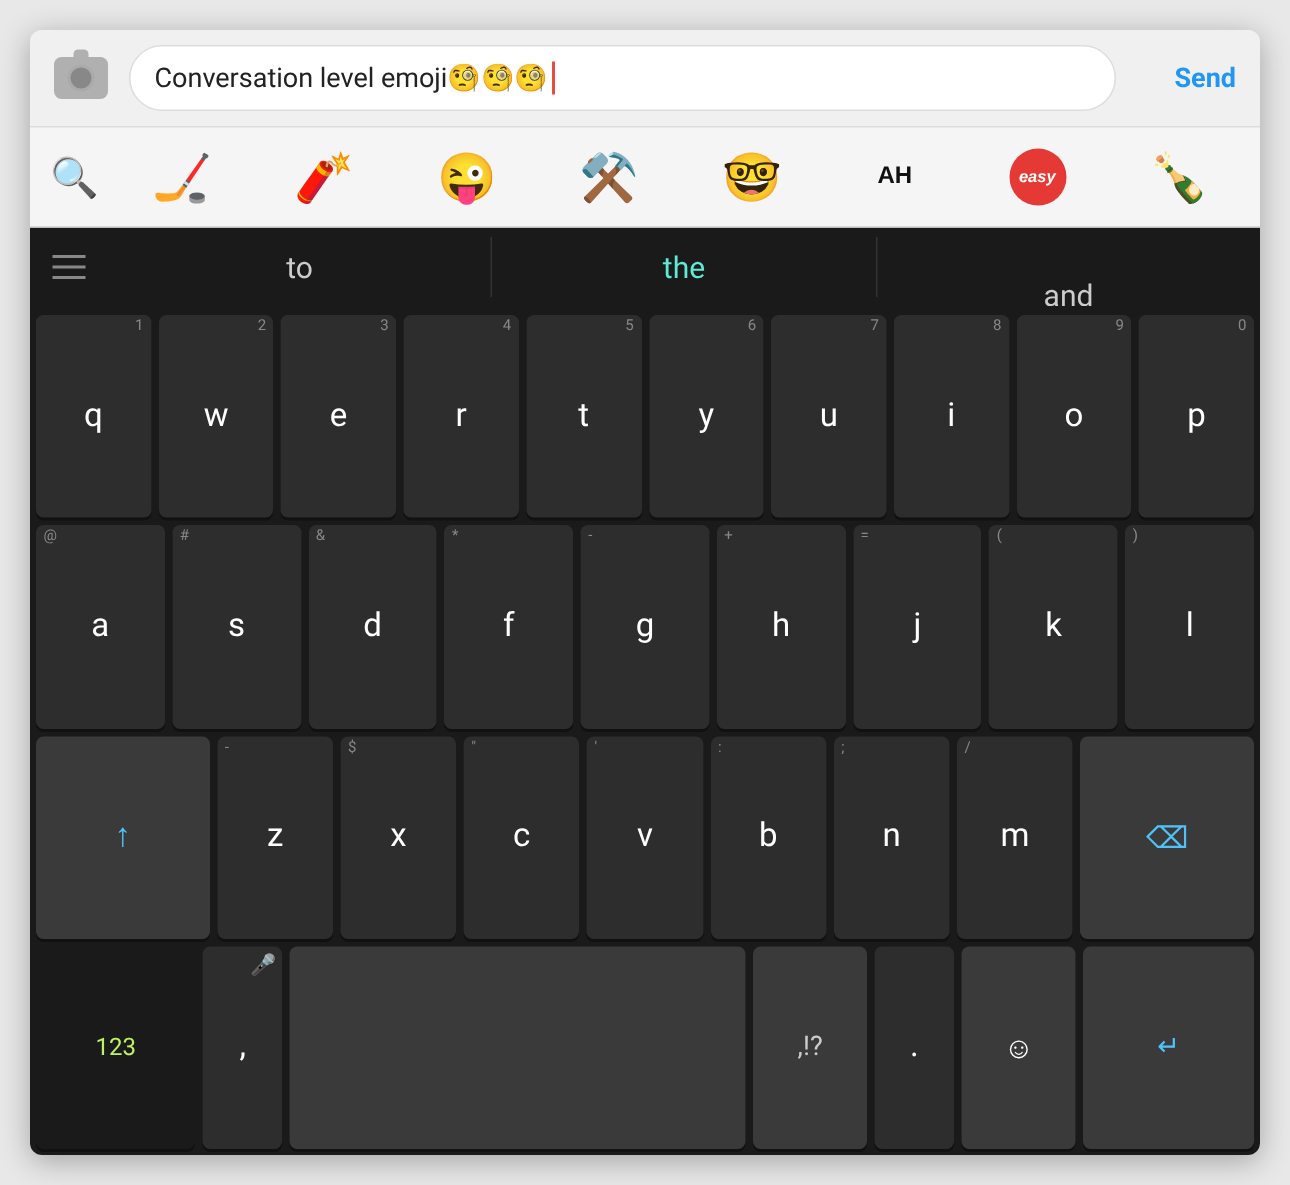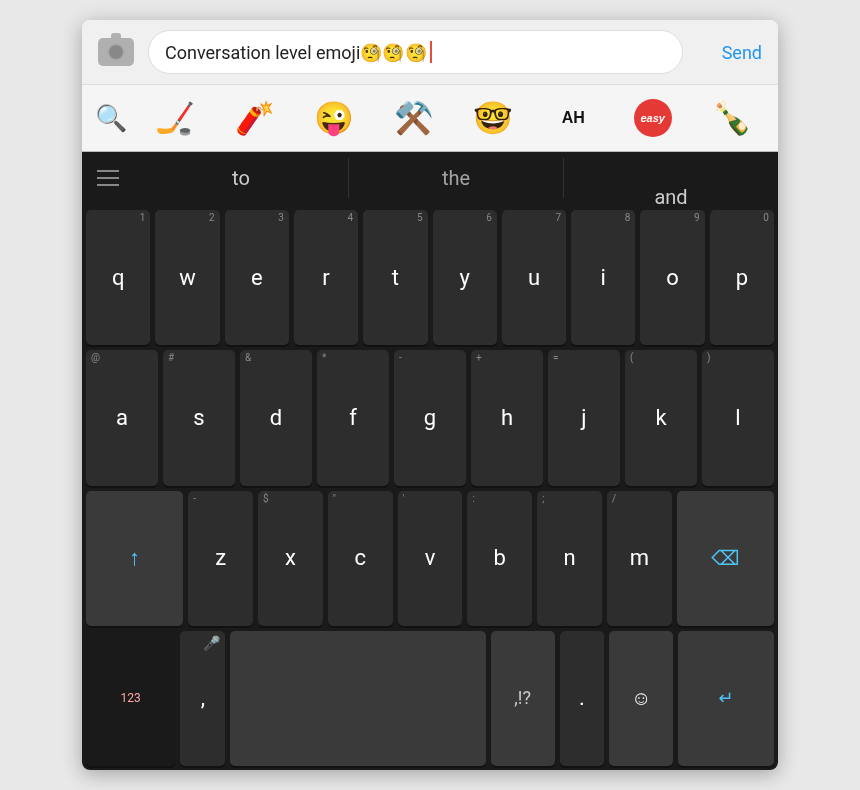--- a/index.html
+++ b/index.html
@@ -6,21 +6,21 @@
     body {
       width: 860px;
       height: 790px;
       background: #e8e8e8;
       display: flex;
       align-items: center;
       justify-content: center;
       font-family: 'Roboto', Arial, sans-serif;
     }
     .phone-container {
-      width: 696px;
+      width: 820px;
       height: 750px;
       background: #f0f0f0;
       border-radius: 8px;
       overflow: hidden;
       display: flex;
       flex-direction: column;
       box-shadow: 0 4px 20px rgba(0,0,0,0.3);
     }
 
     
@@ -89,21 +89,21 @@
       width: 2px;
       height: 22px;
       background: #e74c3c;
       margin-left: 2px;
       animation: blink 1s infinite;
     }
     @keyframes blink { 0%,100%{opacity:1} 50%{opacity:0} }
     .send-btn {
       color: #2196F3;
       font-size: 18px;
-      font-weight: 400;
+      font-weight: 700;
       padding: 8px 4px;
       flex-shrink: 0;
       margin-left: 25px;
     }
 
     
     .emoji-bar {
       background: #f5f5f5;
       border-top: 1px solid #ddd;
       border-bottom: 1px solid #bbb;
@@ -178,21 +178,21 @@
     }
     .pred-word {
       flex: 1;
       text-align: center;
       color: #ccc;
       font-size: 20px;
       padding: 8px 0;
       border-right: 1px solid #333;
     }
     .pred-word.active {
-      color: #a3a3a3;
+      color: #5eead4;
     }
     .pred-word:last-child {
       border-right: none;
       margin-top: 37px;
     }
 
     
     .keyboard {
       background: #1a1a1a;
       flex: 1;
@@ -254,22 +254,22 @@
     .key-delete {
       background: #3a3a3a;
       flex: 1.5;
     }
     .key-123 {
       background: #1a1a1a;
       flex: 1.4;
       color: #4fc3f7;
     }
     .key-123 .key-main {
-      font-size: 12px;
-      color: #fca5a5;
+      font-size: 16px;
+      color: #bef264;
     }
     .key-comma {
       flex: 0.7;
     }
     .key-dot {
       flex: 0.7;
     }
     .key-punct {
       background: #3a3a3a;
       flex: 1;

